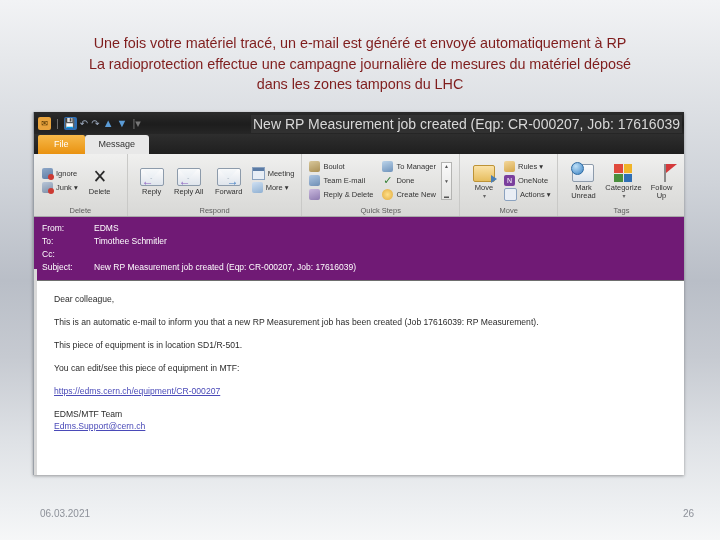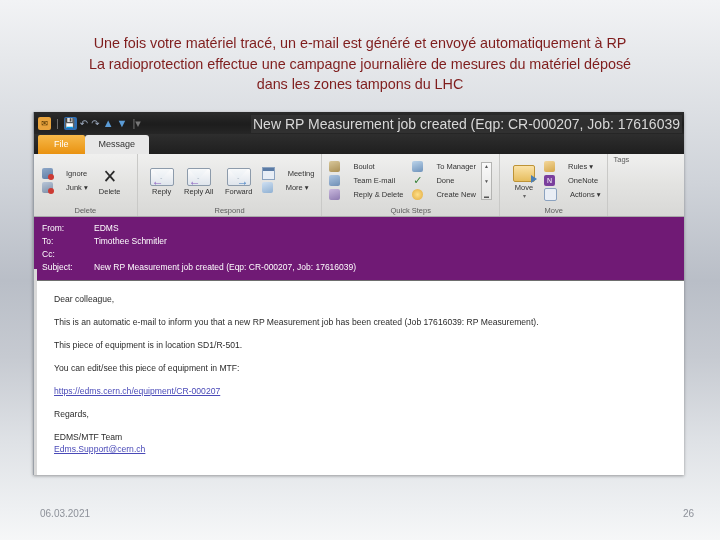--- a/index.html
+++ b/index.html
@@ -157,21 +157,21 @@
     font-size: 7.5px;
     color: #333;
     line-height: 8.5px;
     text-align: center;
     padding-top: 2px;
   }
   .btn-big .glyph { height: 21px; display:flex; align-items:center; justify-content:center;}
   .btn-small {
     display: flex;
     align-items: center;
-    gap: 13px;
+    gap: 3px;
     font-size: 7.5px;
     color: #333;
     line-height: 11px;
     height: 12px;
     white-space: nowrap;
   }
   .col-small { display: flex; flex-direction: column; justify-content: center; gap: 2px; }
 
   .ic { width: 11px; height: 11px; display:inline-block; position:relative; flex:0 0 auto;}
 
@@ -499,20 +499,46 @@
           <div class="btn-small">
             <span class="ic ic-actions"></span>
             <span>Actions ▾</span>
           </div>
         </div>
       </div>
       <div class="rgroup-label">Move</div>
     </div>
 
     <div class="rgroup" style="padding:0 5px;">
+      <div class="rgroup-body">
+        <div class="btn-big" style="width:36px;">
+          <span class="glyph">
+              <span class="g-markunread"></span>
+            </span>
+          <span>Mark Unread</span>
+        </div>
+        <div class="btn-big" style="width:38px;">
+          <span class="glyph">
+            <span class="g-categorize">
+              <i style="background:#e04a3c"></i>
+                <i style="background:#f0b429"></i>
+              <i style="background:#4a8f3c"></i>
+                <i style="background:#2f6fb5"></i>
+            </span>
+          </span>
+          <span>Categorize</span>
+          <span class="ddarrow">▾</span>
+        </div>
+        <div class="btn-big" style="width:32px;">
+          <span class="glyph">
+              <span class="g-flag"></span>
+            </span>
+          <span>Follow Up</span>
+        </div>
+      </div>
       <div class="rgroup-label">Tags</div>
     </div>
 
   </div>
 
   <div class="msg-header">
     <div class="hdr-row">
       <span class="hdr-label">From:</span>
       <span class="hdr-value">EDMS</span>
     </div>
@@ -532,21 +558,20 @@
 
   <div class="msg-body">
     <div class="body-leftbar"></div>
     <div class="body-line">Dear colleague,</div>
     <div class="body-line">This is an automatic e-mail to inform you that a new RP Measurement job has been created (Job 17616039: RP Measurement).</div>
     <div class="body-line">This piece of equipment is in location SD1/R-501.</div>
     <div class="body-line">You can edit/see this piece of equipment in MTF:</div>
     <div class="body-line">
       <a class="body-link" href="#">https://edms.cern.ch/equipment/CR-000207</a>
     </div>
-    <div class="body-line">Regards,</div>
     <div class="body-line sig-block">
       <div class="sig-line">EDMS/MTF Team</div>
       <div class="sig-line">
         <a class="body-link" href="#">Edms.Support@cern.ch</a>
       </div>
     </div>
   </div>
 
 </div>
 

